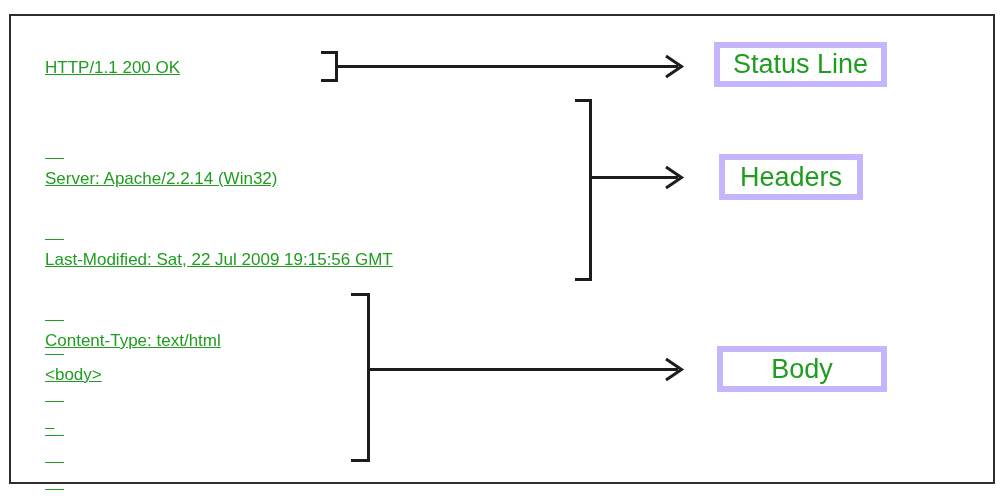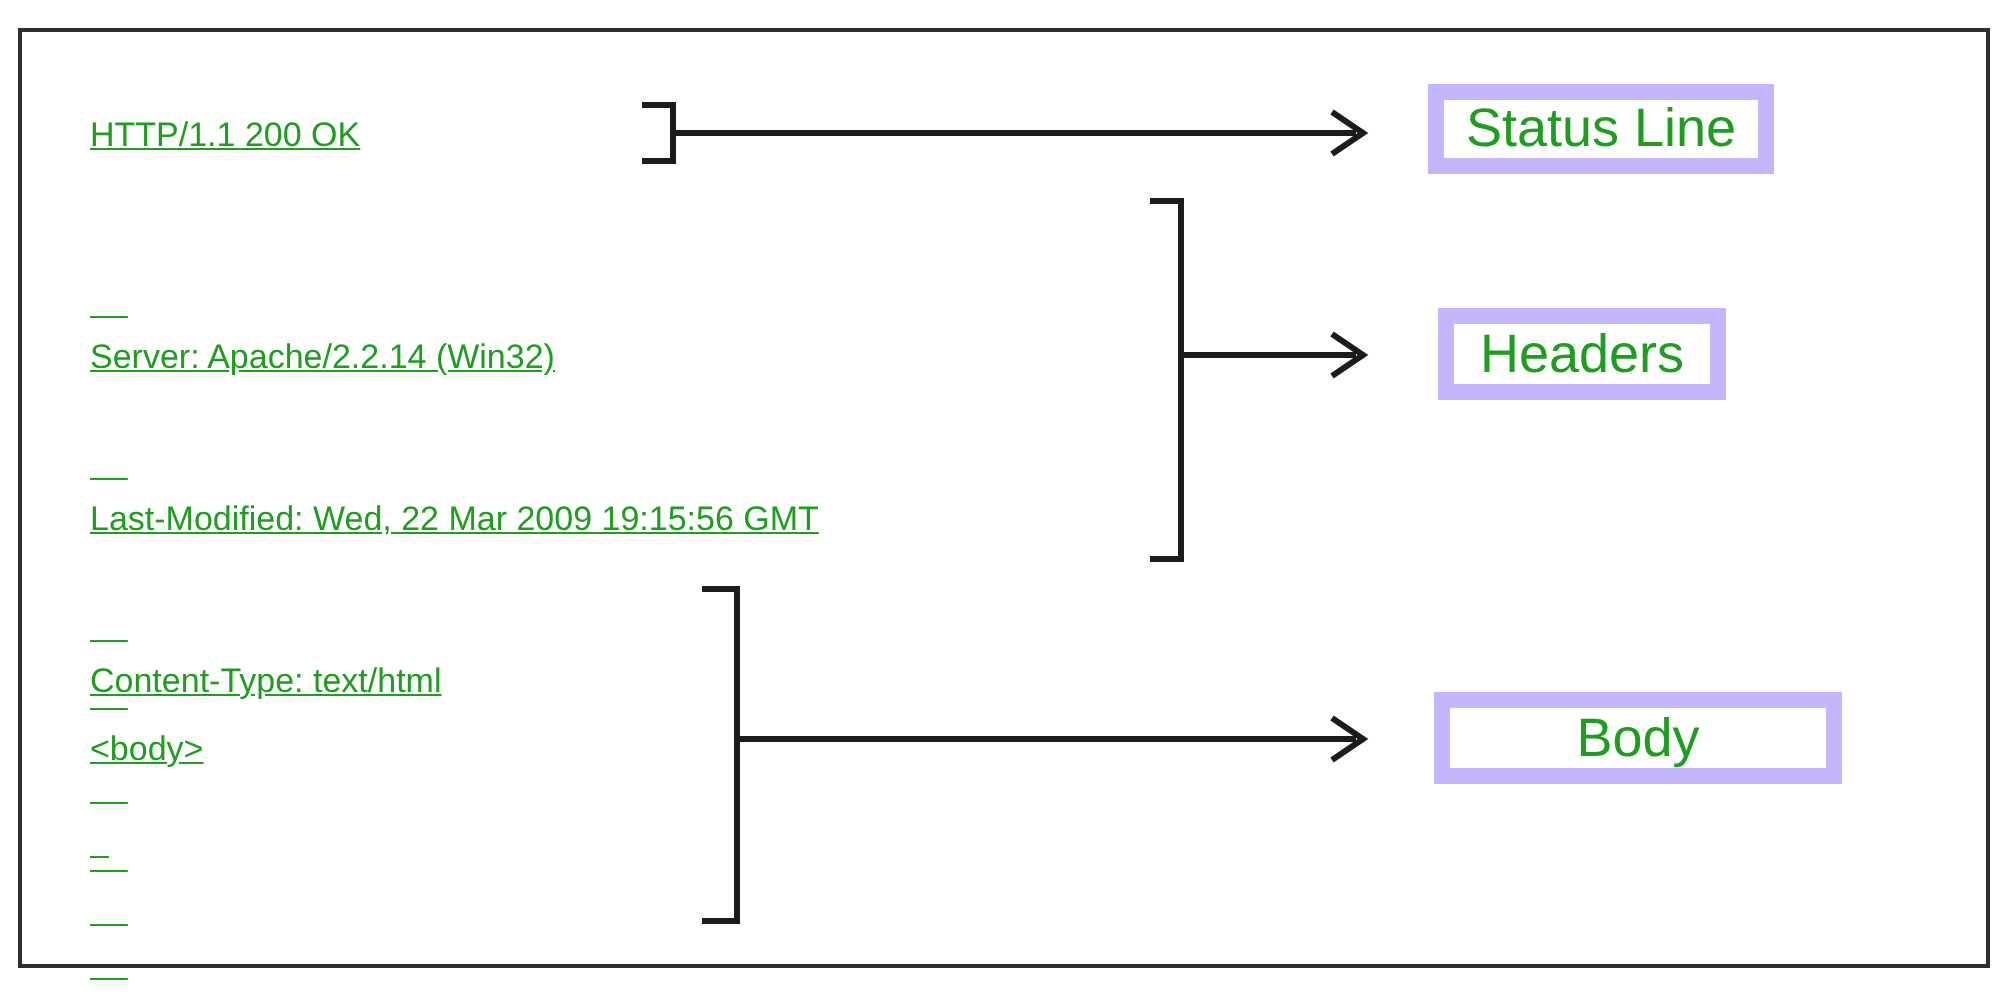--- a/index.html
+++ b/index.html
@@ -58,34 +58,34 @@
   .headers-text {
     left: 45px;
     top: 111px;
   }
   .body-text {
     left: 45px;
     top: 307px;
   }
   .label-box {
     position: absolute;
-    border: 8px solid #c4b5fd;
+    border: 6px solid #c4b5fd;
     background: var(--bg);
     display: flex;
     align-items: center;
     justify-content: center;
   }
   .label-box span {
     color: var(--green);
     font-size: 27px;
     line-height: 1;
   }
   .box-status { left: 714px; top: 42px;  width: 173px; height: 45px; }
   .box-headers { left: 719px; top: 154px; width: 144px; height: 46px; }
-  .box-body { left: 717px; top: 346px; width: 204px; height: 46px; }
+  .box-body { left: 717px; top: 346px; width: 170px; height: 46px; }
 </style>
 </head>
 <body>
 
 <div class="stage">
   <div class="frame"></div>
 
   <svg class="connectors" viewBox="0 0 1007 499" aria-hidden="true">
 
     <path d="M321 52.5 H336.5 V80.5 H321"></path>
@@ -98,21 +98,21 @@
 
     <path d="M351 294.5 H368.5 V460.5 H351"></path>
     <path d="M368.5 369.5 H678"></path>
     <path d="M666 359 L681.5 369.5 L666 380"></path>
   </svg>
 
   <div class="green-text status-text">HTTP/1.1 200 OK</div>
 
   <div class="green-text headers-text">
     <div>Server: Apache/2.2.14 (Win32)</div>
-    <div>Last-Modified: Wed, 22 Mar 2009 19:15:56 GMT</div>
+    <div>Last-Modified: Sat, 22 Jul 2009 19:15:56 GMT</div>
     <div>Content-Type: text/html</div>
     
   </div>
 
   <div class="green-text body-text">
     <div>&lt;body&gt;</div>
     
     
     
   </div>

